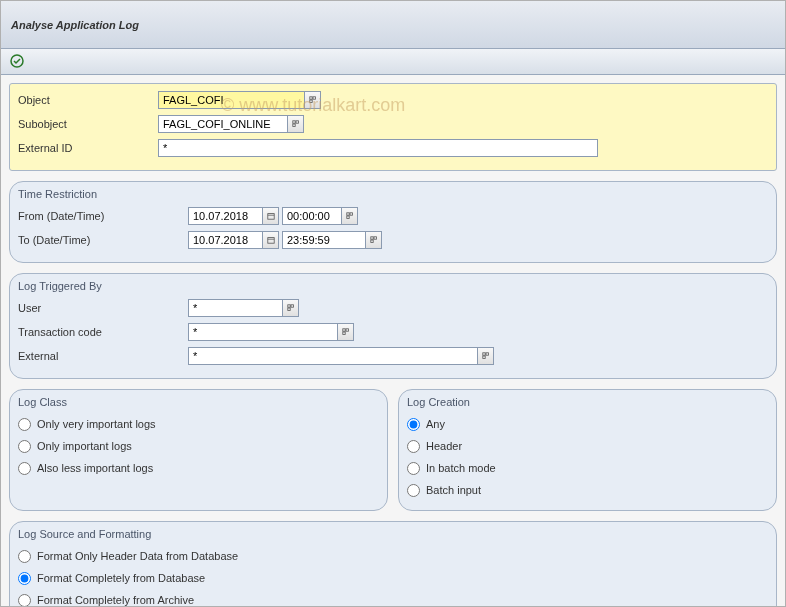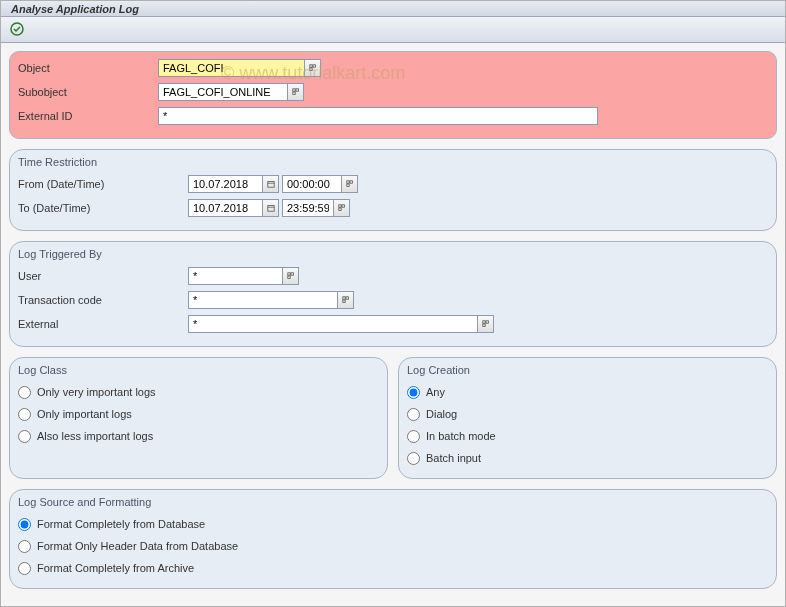--- a/index.html
+++ b/index.html
@@ -12,21 +12,21 @@
     body {
       background: #f5f5f5;
       width: 786px;
       height: 607px;
       border: 1px solid #b0b0b0;
       overflow: hidden;
     }
     .title-bar {
       background: linear-gradient(to bottom, #e8ecf2 0%, #d0d8e4 100%);
       border-bottom: 1px solid #99a8bc;
-      padding: 0 10px;
+      padding: 16px 10px;
       font-size: 13px;
       font-weight: bold;
       font-style: italic;
       color: #333;
     }
     .toolbar {
       background: linear-gradient(to bottom, #f0f3f7 0%, #d8dfe8 100%);
       border-bottom: 1px solid #99a8bc;
       padding: 4px 8px;
       height: 26px;
@@ -46,23 +46,23 @@
       background: #e7edf5;
       border: 1px solid #a8b6c8;
       border-radius: 14px;
       margin-bottom: 10px;
       padding: 6px 8px 8px 8px;
       position: relative;
     }
     .group-plain {
       padding: 6px 8px 8px 8px;
       margin-bottom: 10px;
-      background: #fca5a5;
+      background: #fef9c3;
       border: 1px solid #a8b6c8;
-      border-radius: 10px;
+      border-radius: 3px;
     }
     .group-title {
       color: #4a5568;
       font-size: 11px;
       margin-bottom: 6px;
       display: block;
     }
     .field-row {
       display: flex;
       align-items: center;
@@ -206,21 +206,21 @@
     </div>
     <div class="field-row">
       <span class="field-label" style="width:170px">To (Date/Time)</span>
       <input type="text" class="text-input" style="width: 75px;" value="10.07.2018">
       <button class="search-help-btn">
         <svg viewBox="0 0 10 10">
             <rect x="1" y="2" width="8" height="7" fill="none" stroke="#555"></rect>
             <line x1="1" y1="4" x2="9" y2="4" stroke="#555"></line>
           </svg>
       </button>
-      <input type="text" class="text-input" style="width: 52px; margin-left: 3px;" value="23:59:59">
+      <input type="text" class="text-input" style="width: 84px; margin-left: 3px;" value="23:59:59">
       <button class="search-help-btn">
         <svg viewBox="0 0 10 10">
             <rect x="1" y="1" width="3" height="3" fill="none" stroke="#555"></rect>
             <rect x="5" y="1" width="3" height="3" fill="none" stroke="#555"></rect>
             <rect x="1" y="5" width="3" height="3" fill="none" stroke="#555"></rect>
           </svg>
       </button>
     </div>
   </div>
 
@@ -279,42 +279,42 @@
     </div>
 
     <div class="group-box">
       <span class="group-title">Log Creation</span>
       <div class="radio-row">
         <input type="radio" name="logcreation" id="lcr1" checked="" style="">
         <label for="lcr1">Any</label>
       </div>
       <div class="radio-row">
         <input type="radio" name="logcreation" id="lcr2" style="">
-        <label for="lcr2">Dialog</label>
+        <label for="lcr2">Header</label>
       </div>
       <div class="radio-row">
         <input type="radio" name="logcreation" id="lcr3" style="">
         <label for="lcr3">In batch mode</label>
       </div>
       <div class="radio-row">
         <input type="radio" name="logcreation" id="lcr4" style="">
         <label for="lcr4">Batch input</label>
       </div>
     </div>
   </div>
 
   <div class="group-box">
     <span class="group-title">Log Source and Formatting</span>
     <div class="radio-row">
+      <input type="radio" name="logsource" id="ls2" style="">
+      <label for="ls2">Format Only Header Data from Database</label>
+    </div>
+    <div class="radio-row">
       <input type="radio" name="logsource" id="ls1" checked="" style="">
       <label for="ls1">Format Completely from Database</label>
-    </div>
-    <div class="radio-row">
-      <input type="radio" name="logsource" id="ls2" style="">
-      <label for="ls2">Format Only Header Data from Database</label>
     </div>
     <div class="radio-row">
       <input type="radio" name="logsource" id="ls3" style="">
       <label for="ls3">Format Completely from Archive</label>
     </div>
   </div>
 
 </div>
 
 </body></html>

